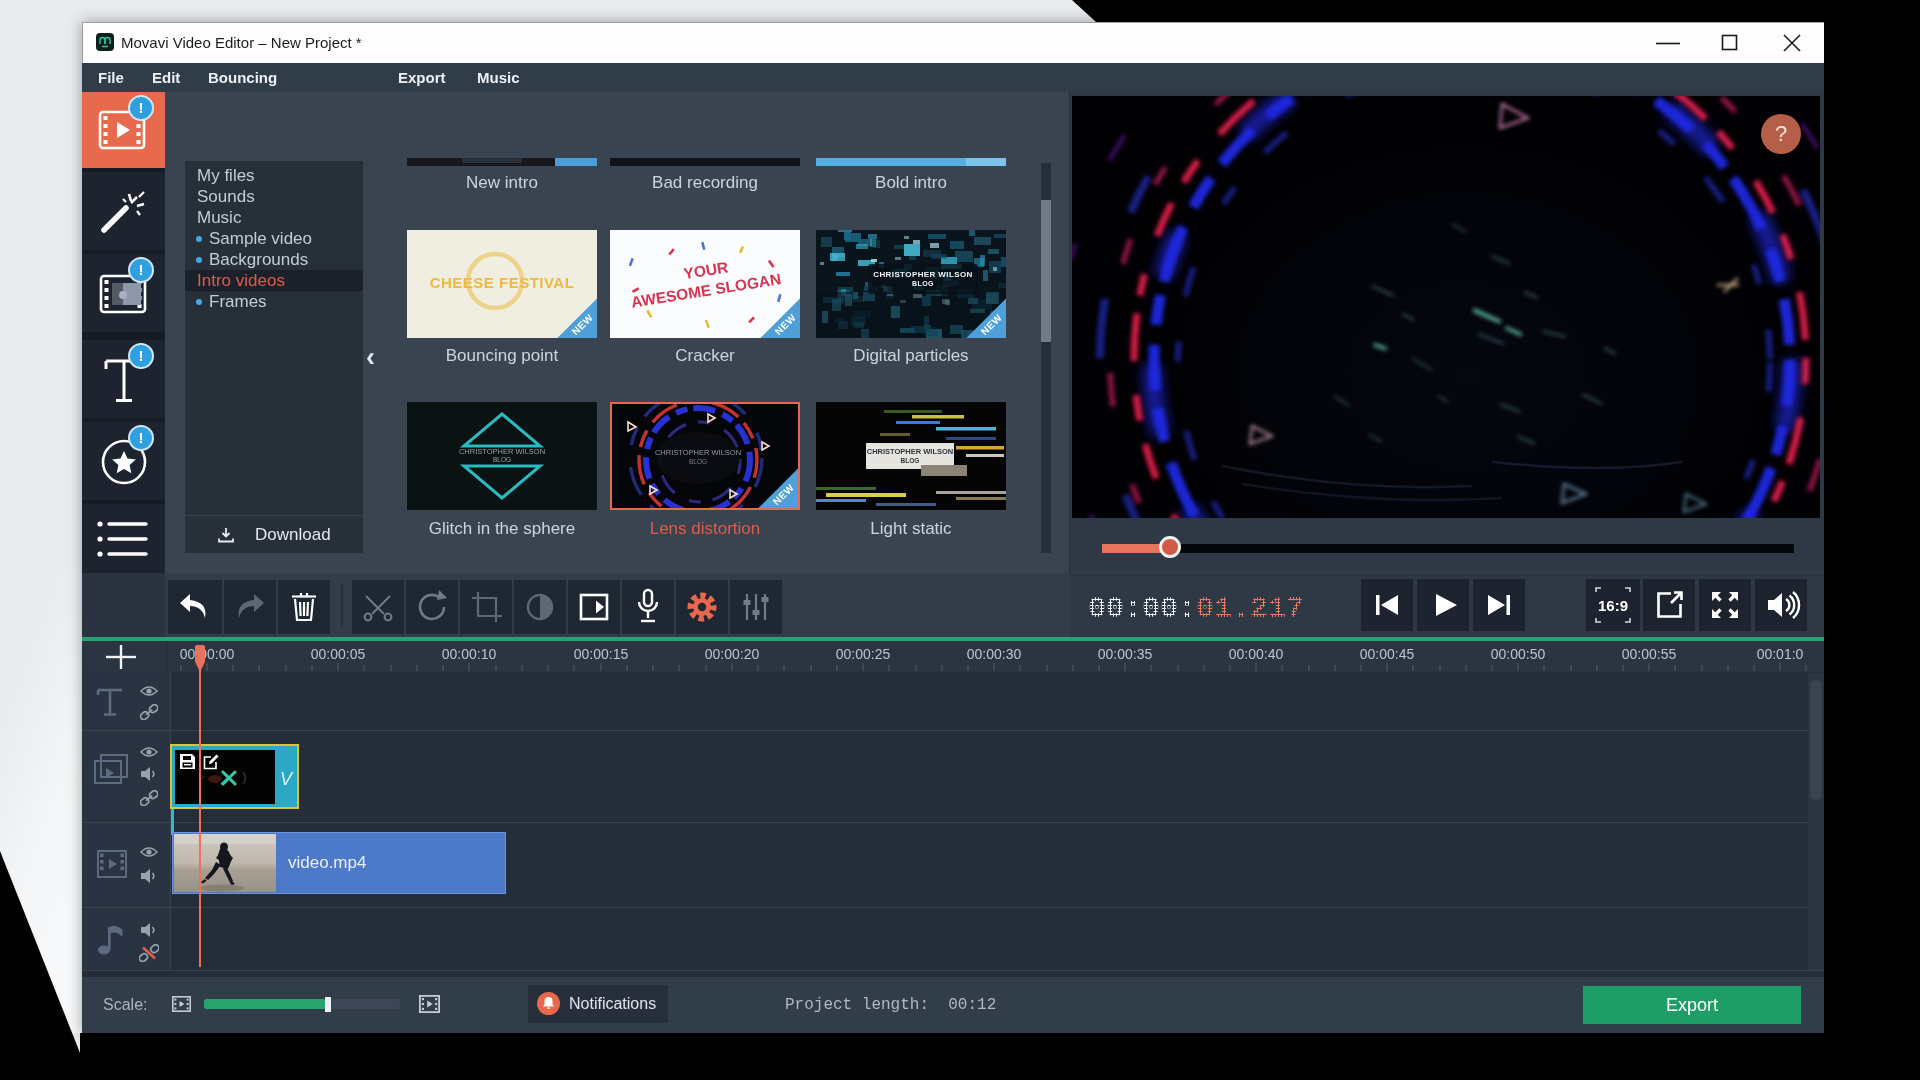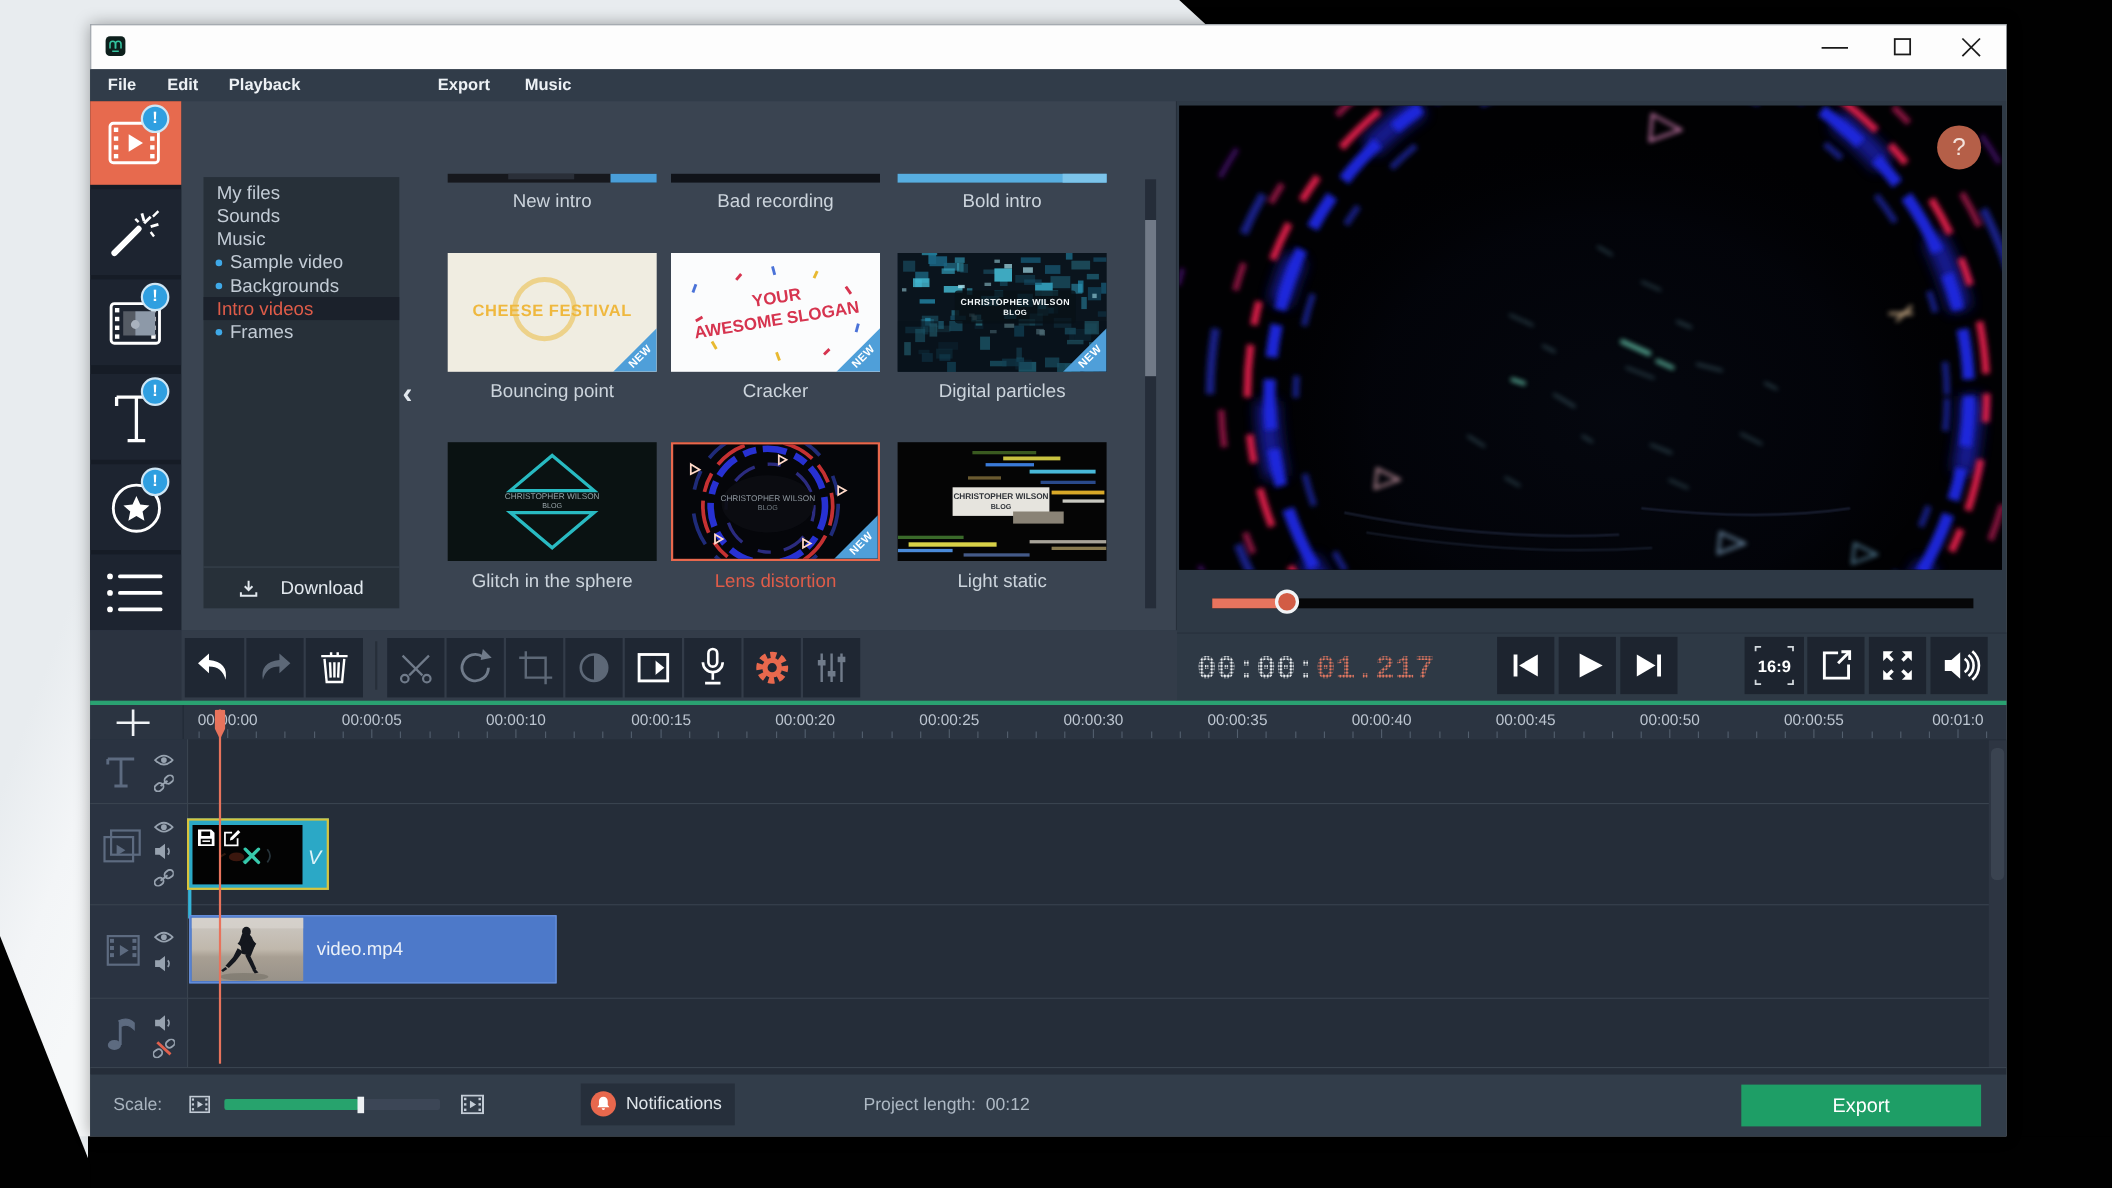--- a/index.html
+++ b/index.html
@@ -43,34 +43,35 @@
 <div class="abs" style="left:82px;top:22px;width:1742px;height:41px;background:#fdfdfd;border-left:1px solid #9aa0a6;border-top:1px solid #9aa0a6;box-sizing:border-box;"></div>
 <div class="abs" style="left:96px;top:33px;width:18px;height:18px;border-radius:4px;background:#0d1f1c;overflow:hidden;">
   <svg width="18" height="18" viewBox="0 0 18 18">
     <g stroke="#35c4a0" stroke-width="1.4" fill="none">
       <path d="M4 11 L4 7 a2.5 2.5 0 0 1 5 0 L9 11"></path>
       <path d="M9 11 L9 7 a2.5 2.5 0 0 1 5 0 L14 11"></path>
       <path d="M6 13.5 L12 13.5"></path>
     </g>
   </svg>
 </div>
+<div class="abs" style="left:121px;top:22px;height:41px;line-height:41px;font-size:15px;color:#1c1c1c;">Movavi Video Editor – New Project *</div>
 <svg class="abs" style="left:1650px;top:22px;" width="160" height="41" viewBox="0 0 160 41">
   <g stroke="#1a1a1a" stroke-width="1.6" fill="none">
     <line x1="6" y1="21.5" x2="30" y2="21.5"></line>
     <rect x="72.5" y="13.5" width="14" height="14"></rect>
     <line x1="134" y1="13" x2="150" y2="29"></line>
     <line x1="150" y1="13" x2="134" y2="29"></line>
   </g>
 </svg>
 
 <div class="abs" style="left:82px;top:63px;width:1742px;height:29px;background:#313c49;"></div>
 <div class="abs" style="left:82px;top:63px;height:29px;line-height:29px;font-size:15px;font-weight:700;color:#edf1f5;">
   <span class="abs" style="left:16px;">File</span>
   <span class="abs" style="left:70px;">Edit</span>
-  <span class="abs" style="left:126px;">Playback</span>
+  <span class="abs" style="left:126px;">Bouncing</span>
   <span class="abs" style="left:227px;margin-top:48px;">Settings</span>
   <span class="abs" style="left:316px;">Export</span>
   <span class="abs" style="left:395px;">Music</span>
 </div>
 
 <div class="abs" style="left:82px;top:92px;width:83px;height:481px;background:#161c26;"></div>
 
 <div class="abs" style="left:82px;top:92px;width:83px;height:76px;background:#e76a4e;"></div>
 <svg class="abs" style="left:96px;top:106px" width="52" height="48" viewBox="0 0 52 48">
   <g fill="none" stroke="#ffffff" stroke-width="2.6">
@@ -935,16 +936,16 @@
 <div class="abs" style="left:528px;top:985px;width:140px;height:38px;background:#262f3b;"></div>
 <div class="abs" style="left:537px;top:992px;width:23px;height:23px;border-radius:50%;background:#e8684d;">
   <svg width="23" height="23" viewBox="0 0 23 23">
         <g fill="#fff">
           <path d="M11.5 5 a4 4 0 0 1 4 4 l0 3.5 1.5 2 -11 0 1.5 -2 0 -3.5 a4 4 0 0 1 4 -4 Z"></path>
           <path d="M10 15.5 a1.5 1.5 0 0 0 3 0 Z"></path>
         </g>
       </svg>
 </div>
 <div class="abs" style="left:569px;top:995px;font-size:16px;color:#dfe5ea;">Notifications</div>
-<div class="abs" style="left:785px;top:996px;font-size:16px;color:#aeb9c4;">Project length:&nbsp; 00:12</div>
+<div class="abs" style="left:785px;top:996px;font-size:16px;color:#aeb9c4;font-family:Liberation Mono, monospace;">Project length:&nbsp; 00:12</div>
 <div class="abs" style="left:1583px;top:986px;width:218px;height:38px;background:#1e9e66;color:#fff;font-size:18px;text-align:center;line-height:38px;">Export</div>
 
 </div>
 
 </body></html>

